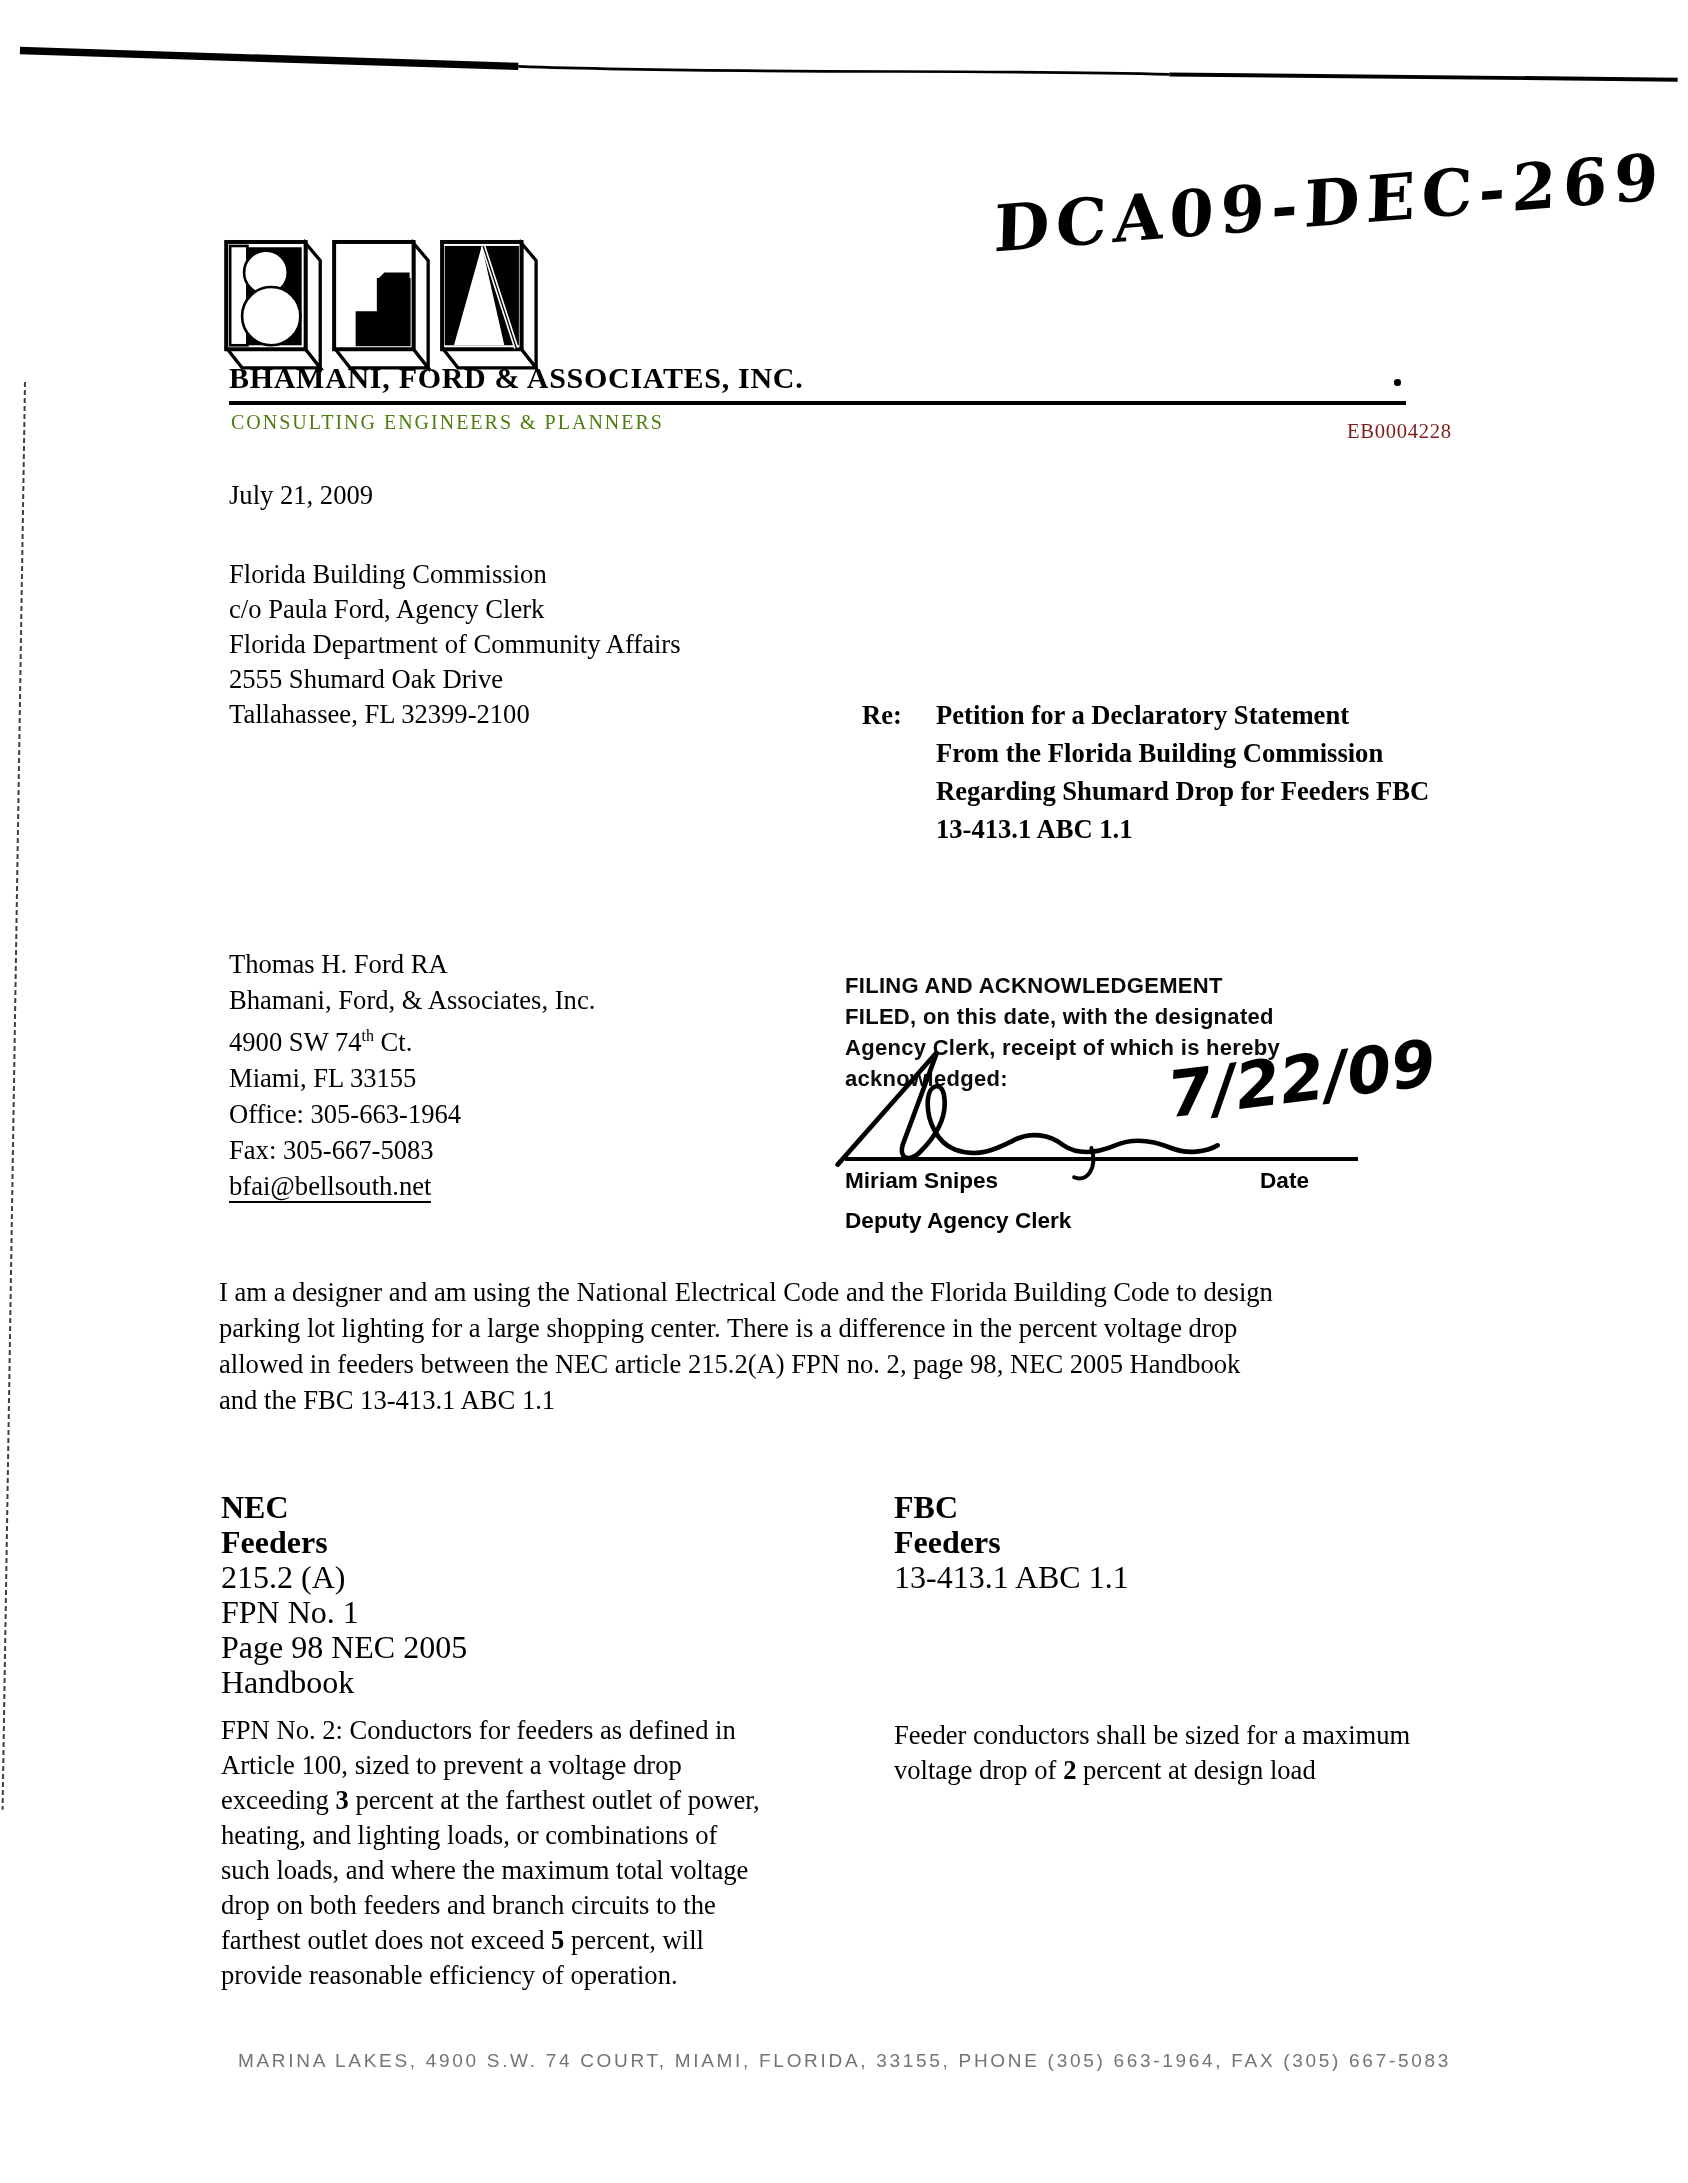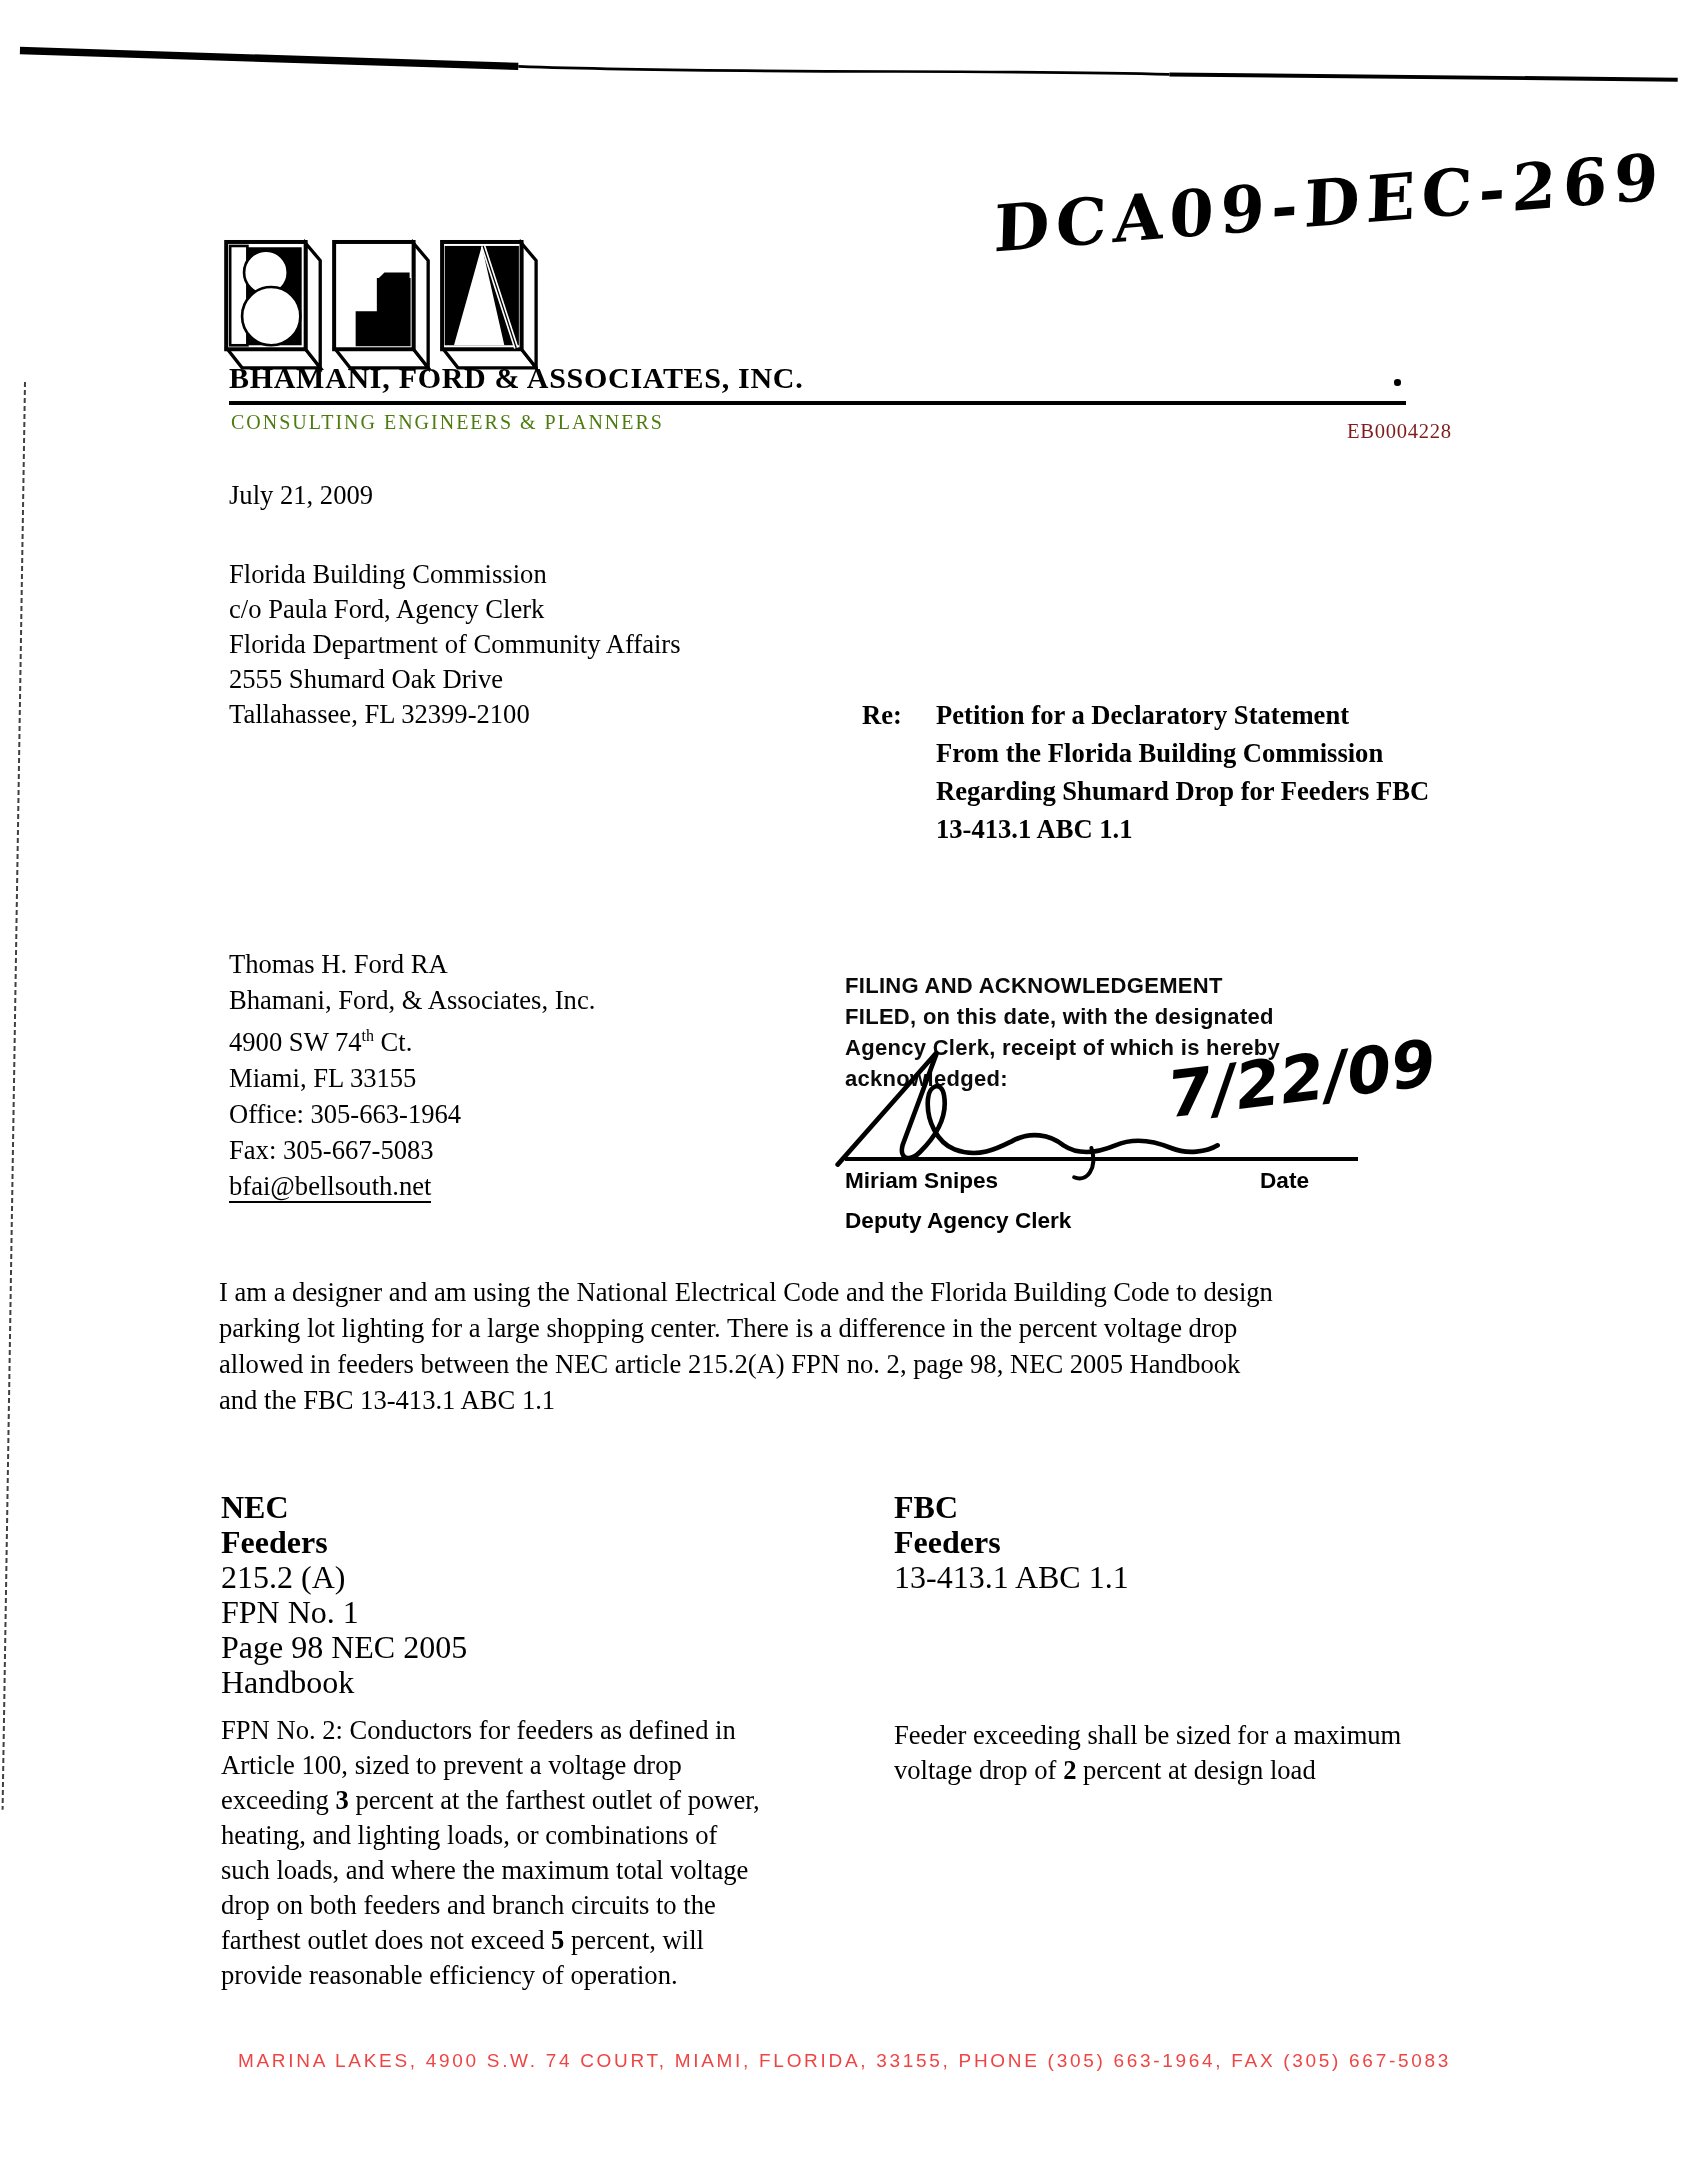--- a/index.html
+++ b/index.html
@@ -76,21 +76,21 @@
 
   .col-par { font-size:26.6px; line-height:35px; }
   .col-par div { white-space:nowrap; }
   .nec-par { left:221px; top:1713px; }
   .fbc-par { left:894px; top:1718px; }
   .num { font-weight:bold; }
 
   .footer {
     left:0; top:2050px; width:1689px; text-align:center;
     font-family:"Liberation Sans", sans-serif; font-size:19px; letter-spacing:2.7px;
-    color:#ef4444; white-space:nowrap;
+    color:#737373; white-space:nowrap;
   }
 </style>
 </head>
 <body>
 
 <div class="page">
 
   <svg class="scan-top" viewBox="0 0 2542 140" preserveAspectRatio="none">
     <path d="M30 76 L780 100" stroke="#000" stroke-width="11" fill="none"></path>
     <path d="M780 100 C 1100 112, 1500 104, 1760 112" stroke="#000" stroke-width="4" fill="none"></path>
@@ -215,20 +215,20 @@
     <div>Article 100, sized to prevent a voltage drop</div>
     <div><span>exceeding </span><span class="num">3</span><span> percent at the farthest outlet of power,</span></div>
     <div>heating, and lighting loads, or combinations of</div>
     <div>such loads, and where the maximum total voltage</div>
     <div>drop on both feeders and branch circuits to the</div>
     <div><span>farthest outlet does not exceed </span><span class="num">5</span><span> percent, will</span></div>
     <div>provide reasonable efficiency of operation.</div>
   </div>
 
   <div class="abs col-par fbc-par">
-    <div>Feeder exceeding shall be sized for a maximum</div>
+    <div>Feeder conductors shall be sized for a maximum</div>
     <div><span>voltage drop of </span><span class="num">2</span><span> percent at design load</span></div>
   </div>
 
   <div class="abs footer">MARINA LAKES, 4900 S.W. 74 COURT, MIAMI, FLORIDA, 33155, PHONE (305) 663-1964, FAX (305) 667-5083</div>
 
 </div>
 
 
 </body></html>

